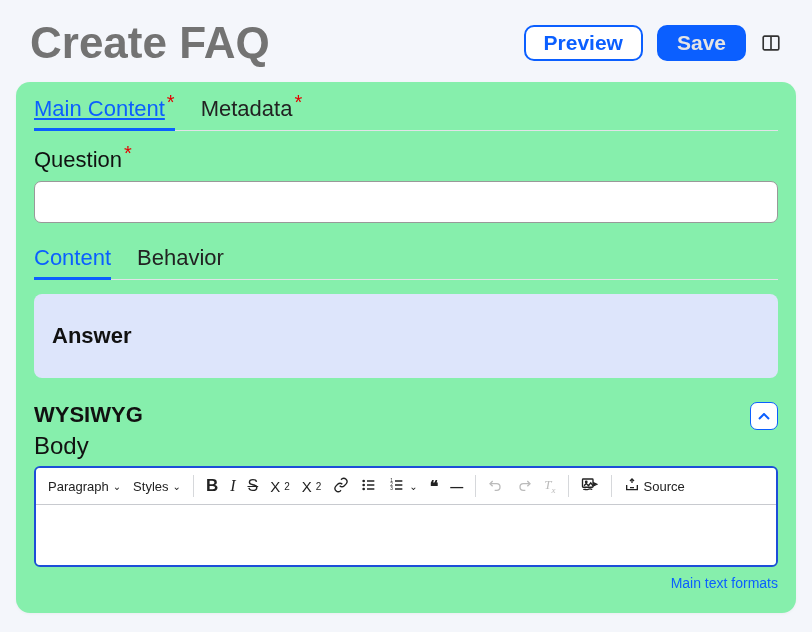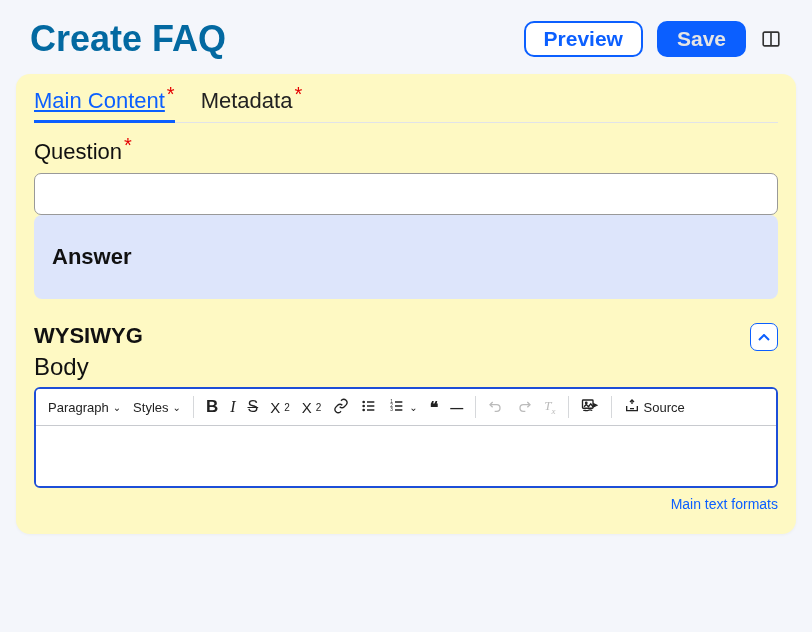--- a/index.html
+++ b/index.html
@@ -10,23 +10,23 @@
       height: 632px;
       overflow: hidden;
     }
     .header-row {
       display: flex;
       align-items: center;
       justify-content: space-between;
       padding: 18px 30px 8px 30px;
     }
     .page-title {
-      font-size: 36px;
+      font-size: 44px;
       font-weight: 700;
-      color: #0369a1;
+      color: #737373;
     }
     .header-actions {
       display: flex;
       align-items: center;
       gap: 14px;
     }
     .btn {
       border-radius: 10px;
       font-size: 21px;
       font-weight: 600;
@@ -40,21 +40,21 @@
       color: #0b5fff;
     }
     .btn-primary {
       background: #0b5fff;
       color: #e5e5e5;
       border: 2px solid #0b5fff;
     }
     .panel-icon { color: #333; cursor: pointer; }
     .panel-icon svg { width: 22px; height: 22px; display: block; }
     .card {
-      background: #fef9c3;
+      background: #86efac;
       border-radius: 14px;
       margin: 6px 16px 16px 16px;
       padding: 14px 18px 22px 18px;
       box-shadow: 0 1px 3px rgba(0,0,0,0.04);
     }
     .tabs {
       display: flex;
       border-bottom: 1px solid #e1e3e8;
       gap: 26px;
       margin-bottom: 16px;
@@ -227,20 +227,24 @@
       <span class="required">*</span>
     </div>
   </div>
 
   <div class="field-label">
     <span>Question</span>
     <span class="required">*</span>
   </div>
   <input class="text-input" type="text" value="" style="">
 
+  <div class="subtabs">
+    <div class="subtab active">Content</div>
+    <div class="subtab">Behavior</div>
+  </div>
 
   <div class="section-header">Answer</div>
 
   <div class="wysiwyg-row">
     <div>
       <div class="wysiwyg-title">WYSIWYG</div>
       <div class="body-label">Body</div>
     </div>
     <div class="collapse-btn">
       <span>

